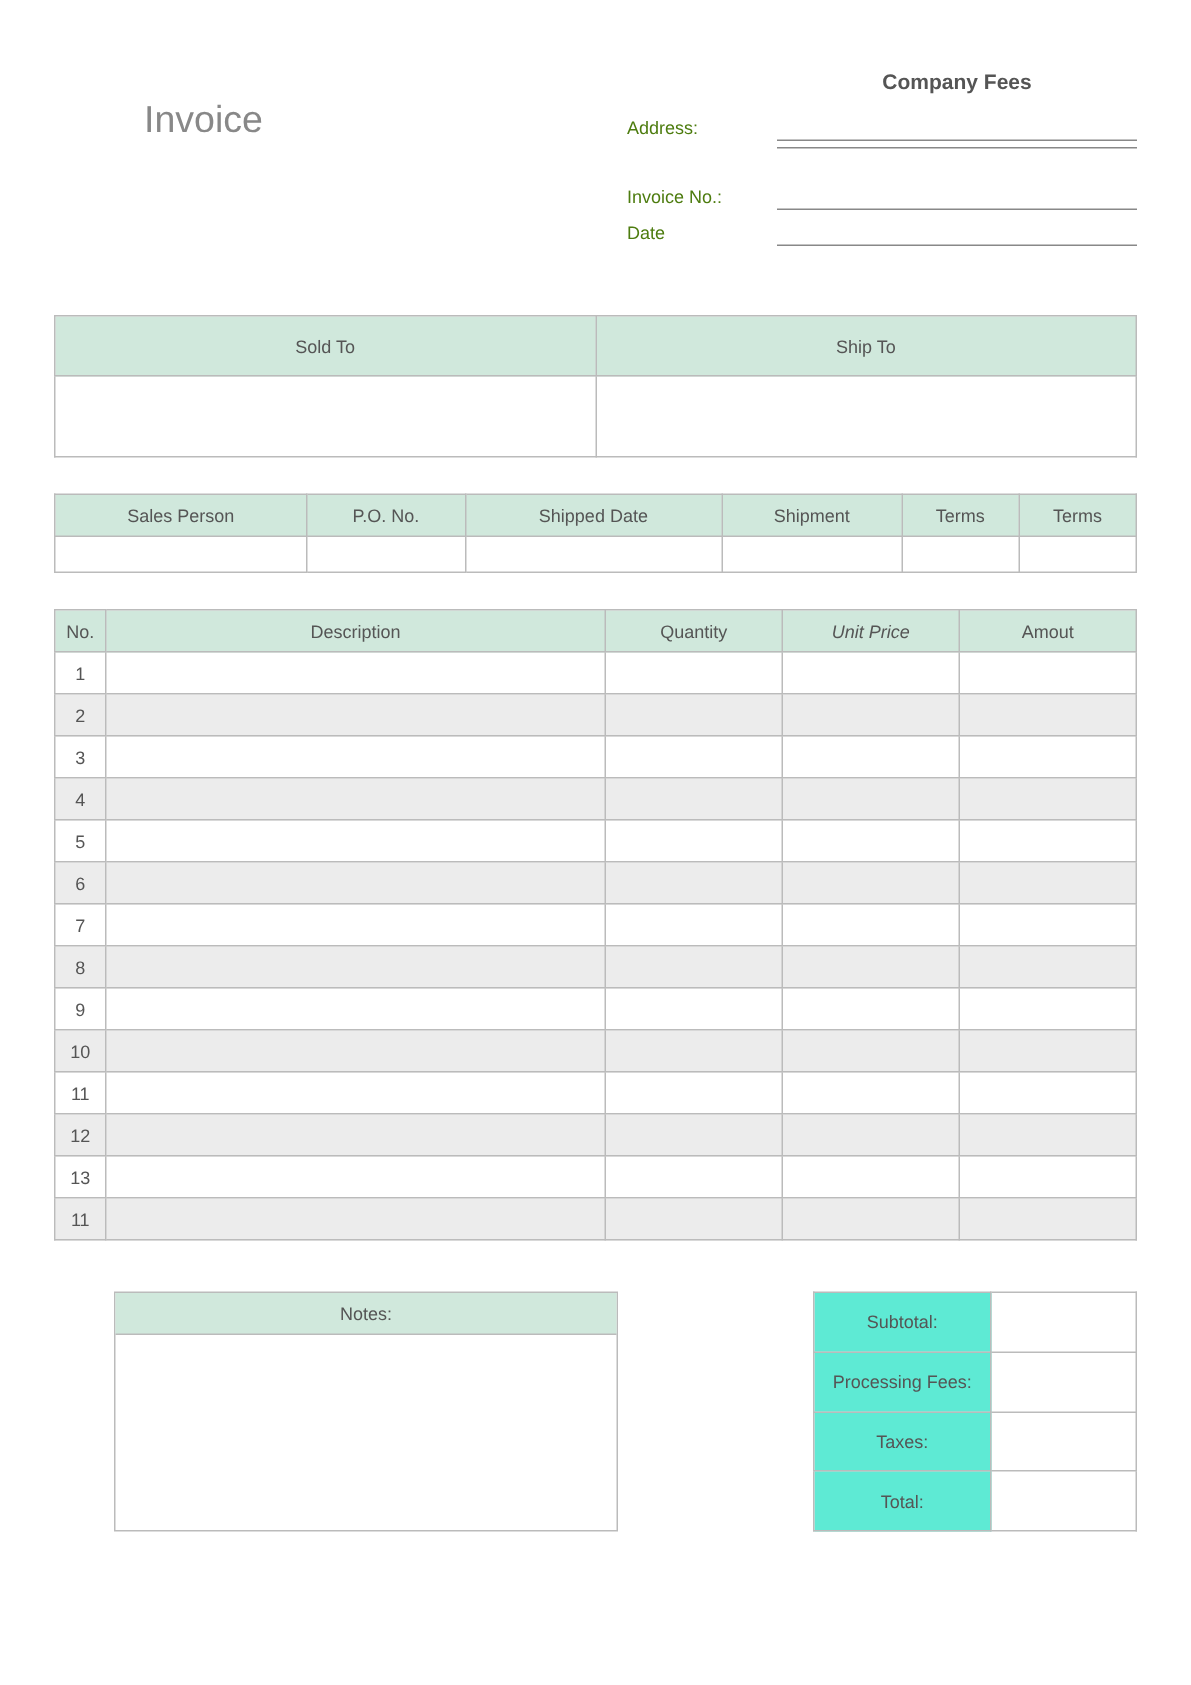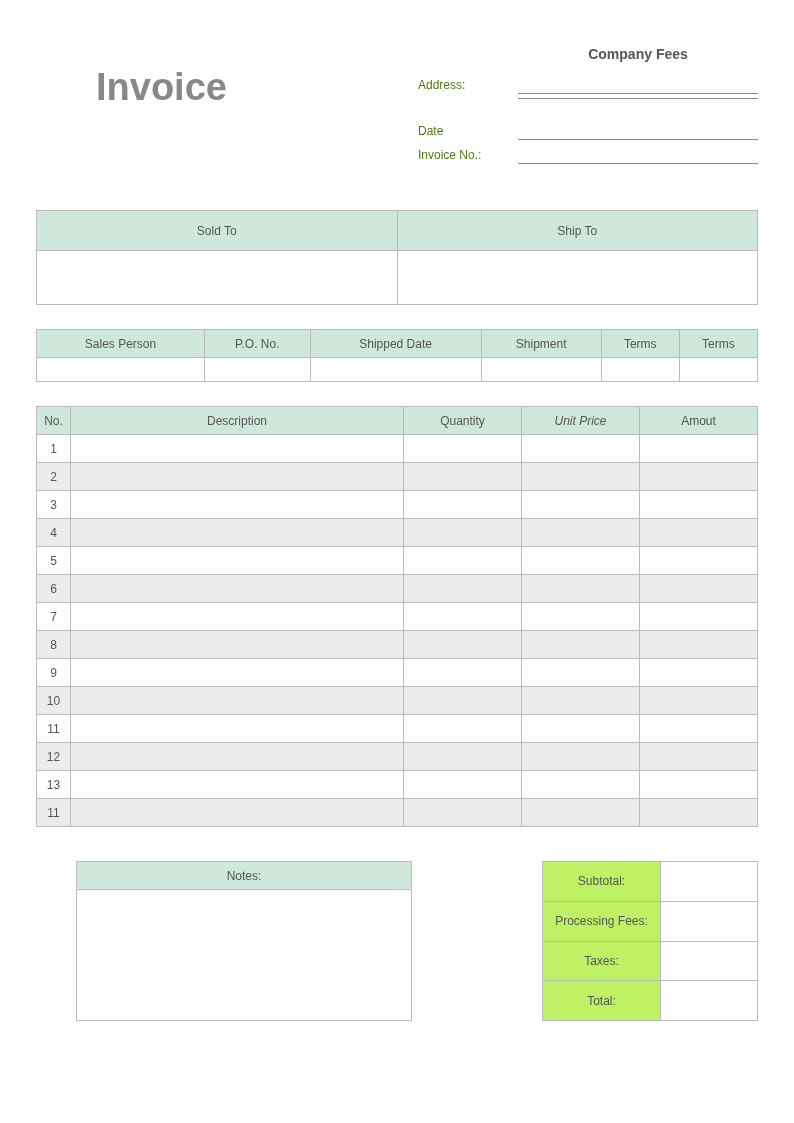--- a/index.html
+++ b/index.html
@@ -15,22 +15,22 @@
   }
   .page {
     padding: 40px 36px;
   }
   .header-row {
     display: flex;
     justify-content: space-between;
     margin-bottom: 40px;
   }
   .title {
-    font-size: 38px;
-    font-weight: 700;
+    font-size: 25px;
+    font-weight: 400;
     color: #888;
     padding-top: 26px;
     padding-left: 60px;
   }
   .company-block {
     width: 340px;
     padding-top: 6px;
   }
   .company-name {
     text-align: center;
@@ -121,43 +121,43 @@
     height: 130px;
   }
   .totals-table {
     width: 216px;
   }
   .totals-table td {
     height: 34px;
     font-size: 12px;
   }
   .totals-table td.label {
-    background: #bef264;
+    background: #5eead4;
     width: 118px;
   }
 </style>
 </head>
 <body>
 
 <div class="page">
 
   <div class="header-row">
     <div class="title">Invoice</div>
     <div class="company-block">
       <div class="company-name">Company Fees</div>
       <div class="field-row gap-after-double">
         <div class="field-label">Address:</div>
         <div class="field-line double"></div>
       </div>
       <div class="field-row">
-        <div class="field-label">Date</div>
+        <div class="field-label">Invoice No.:</div>
         <div class="field-line"></div>
       </div>
       <div class="field-row">
-        <div class="field-label">Invoice No.:</div>
+        <div class="field-label">Date</div>
         <div class="field-line"></div>
       </div>
     </div>
   </div>
 
   <table class="sold-ship">
     <tbody>
         <tr>
       <th style="width:50%">Sold To</th>
       <th style="width:50%">Ship To</th>

